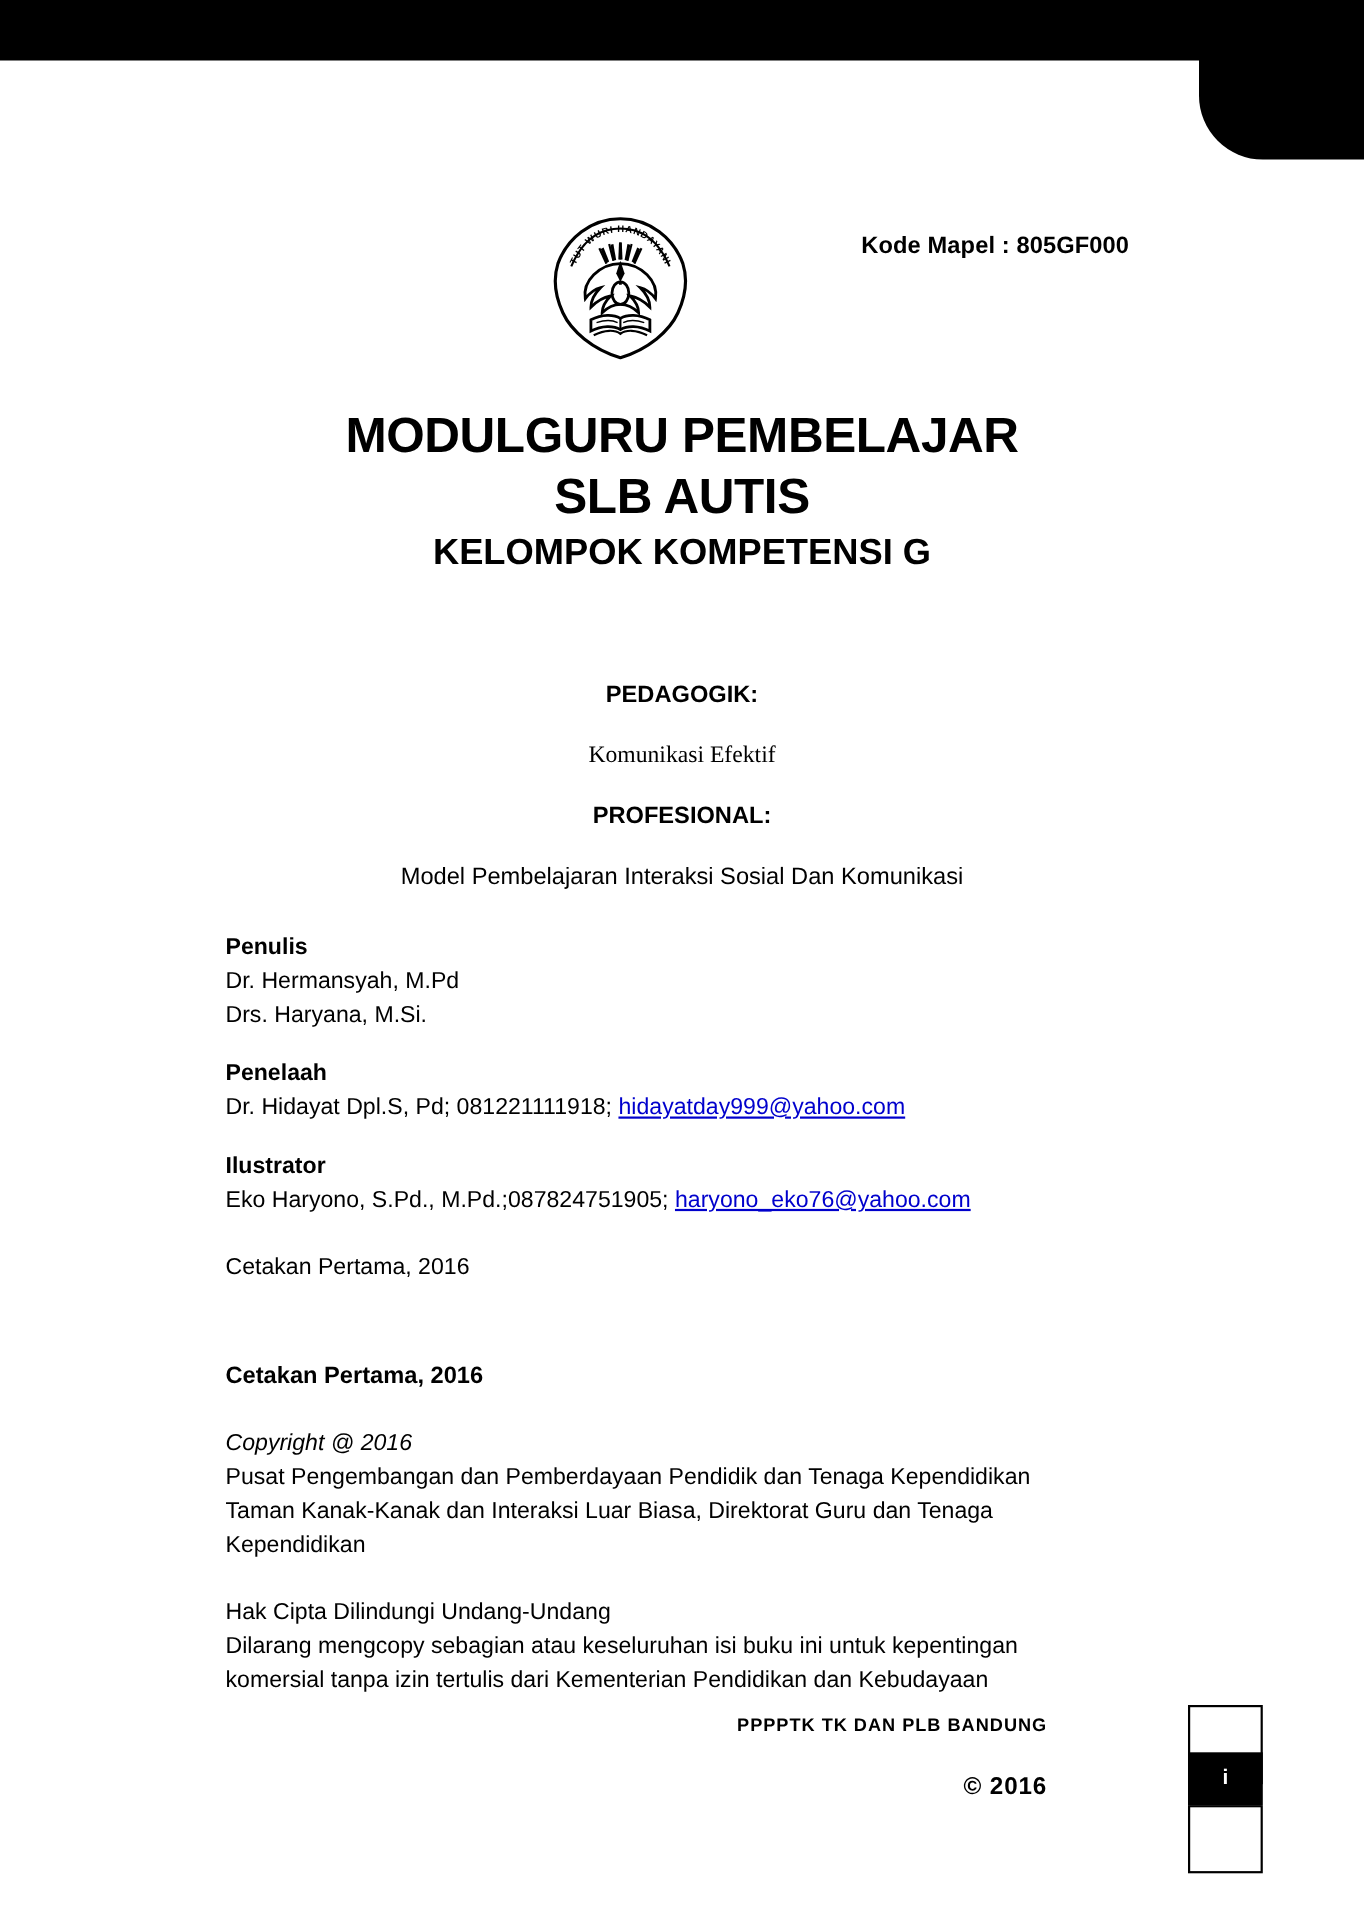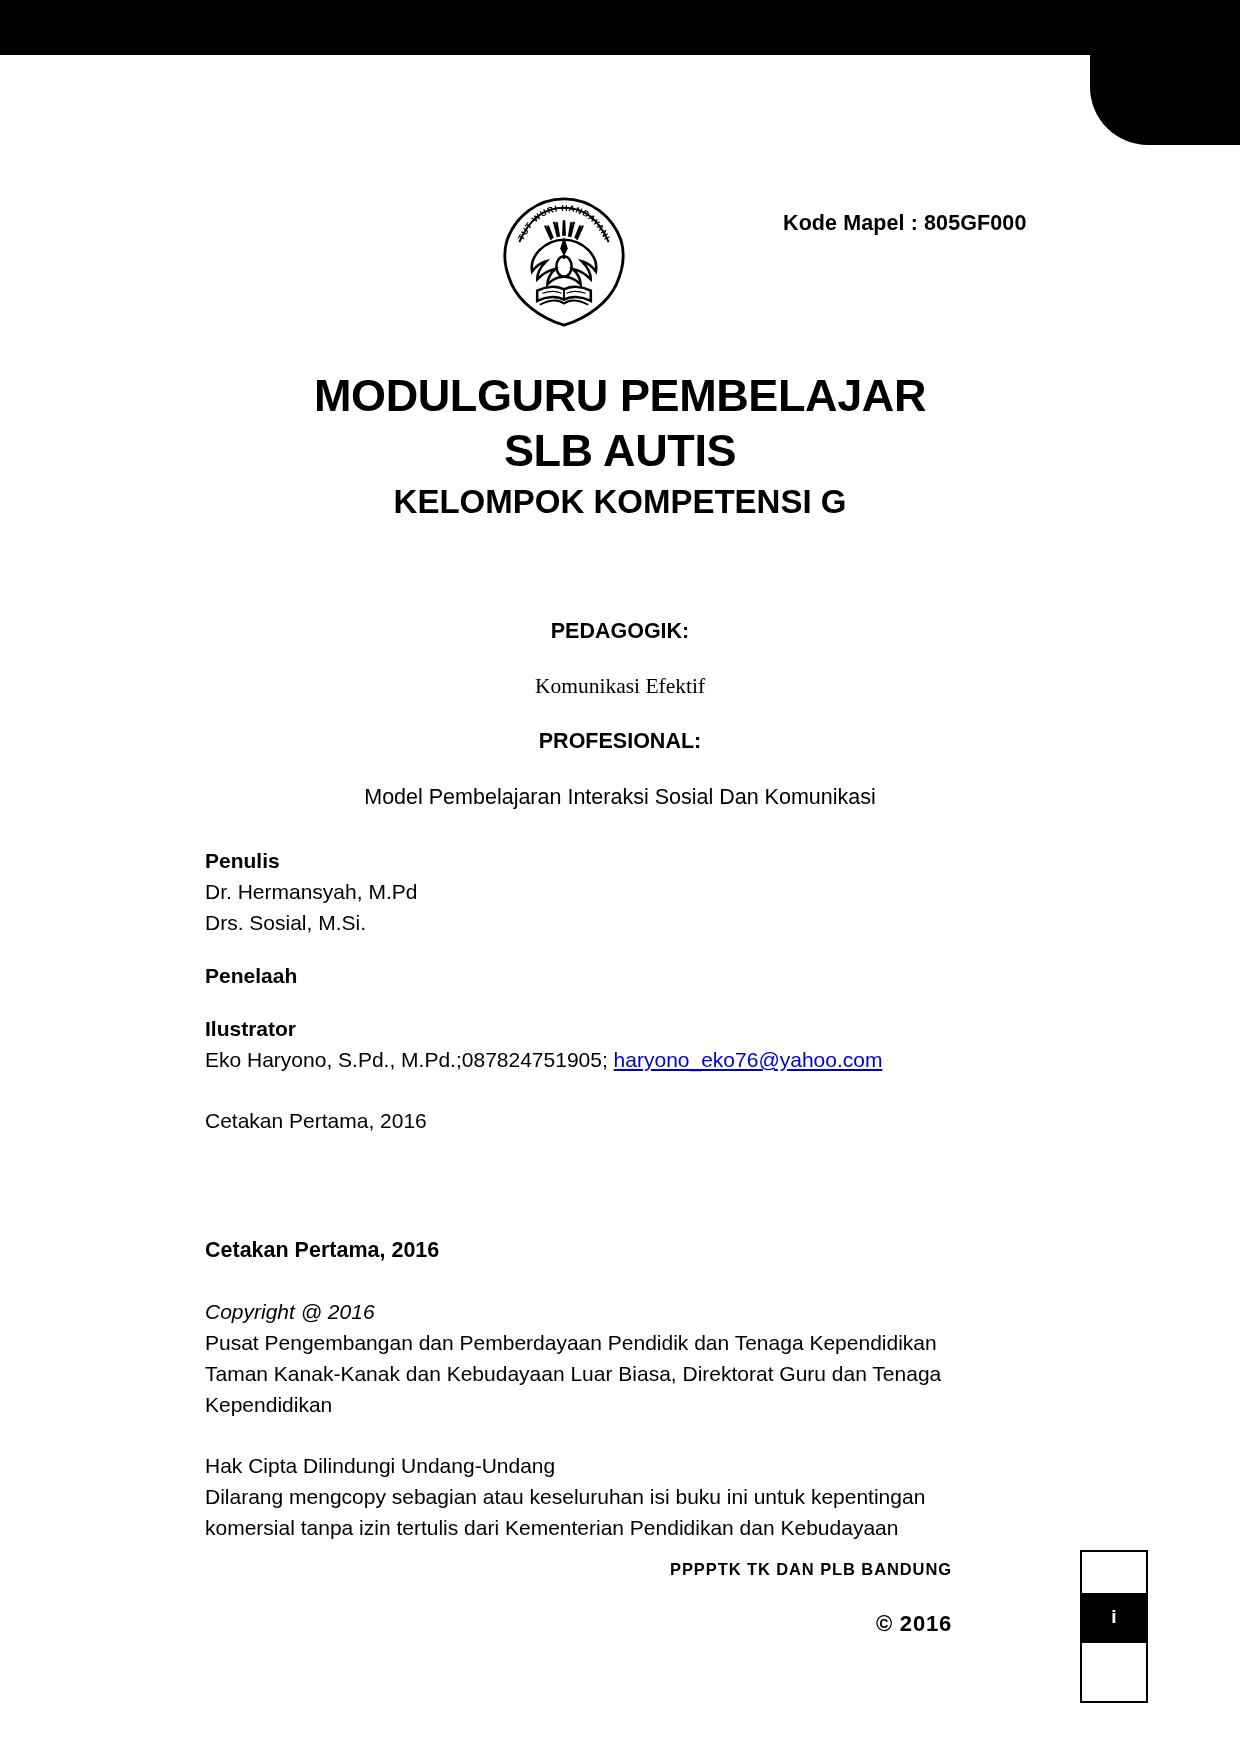--- a/index.html
+++ b/index.html
@@ -295,44 +295,45 @@
 
   <div class="sect sect-head" id="pedagogik-head">PEDAGOGIK:</div>
   <div class="sect sect-body" id="pedagogik-body">Komunikasi Efektif</div>
   <div class="sect sect-head" id="profesional-head">PROFESIONAL:</div>
   <div class="sect sect-body" id="profesional-body">Model Pembelajaran Interaksi Sosial Dan Komunikasi</div>
 
   <div class="credits">
 
     <div class="cred-label">Penulis</div>
     <div class="cred-line">Dr. Hermansyah, M.Pd</div>
-    <div class="cred-line">Drs. Sosial, M.Si.</div>
+    <div class="cred-line">Drs. Haryana, M.Si.</div>
 
     <div class="gap-sm"></div>
 
     <div class="cred-label">Penelaah</div>
+    <div class="cred-line"><span>Dr. Hidayat Dpl.S, Pd; 081221111918; </span><a class="email" href="#">hidayatday999@yahoo.com</a></div>
 
     <div class="gap-sm"></div>
 
     <div class="cred-label">Ilustrator</div>
     <div class="cred-line"><span>Eko Haryono, S.Pd., M.Pd.;087824751905; </span><a class="email" href="#">haryono_eko76@yahoo.com</a></div>
 
     <div class="gap-md"></div>
 
     <div class="cred-line">Cetakan Pertama, 2016</div>
   </div>
 
   <div class="copyright-block">
     <div class="cetakan-bold">Cetakan Pertama, 2016</div>
 
     <div class="gap-md"></div>
 
     <div class="para copy-ital">Copyright @ 2016</div>
     <div class="para">Pusat Pengembangan dan Pemberdayaan Pendidik dan Tenaga Kependidikan</div>
-    <div class="para">Taman Kanak-Kanak dan Kebudayaan Luar Biasa, Direktorat Guru dan Tenaga</div>
+    <div class="para">Taman Kanak-Kanak dan Interaksi Luar Biasa, Direktorat Guru dan Tenaga</div>
     <div class="para">Kependidikan</div>
 
     <div class="gap-md"></div>
 
     <div class="para">Hak Cipta Dilindungi Undang-Undang</div>
     <div class="para">Dilarang mengcopy sebagian atau keseluruhan isi buku ini untuk kepentingan</div>
     <div class="para">komersial tanpa izin tertulis dari Kementerian Pendidikan dan Kebudayaan</div>
   </div>
 
   <div class="footer">

